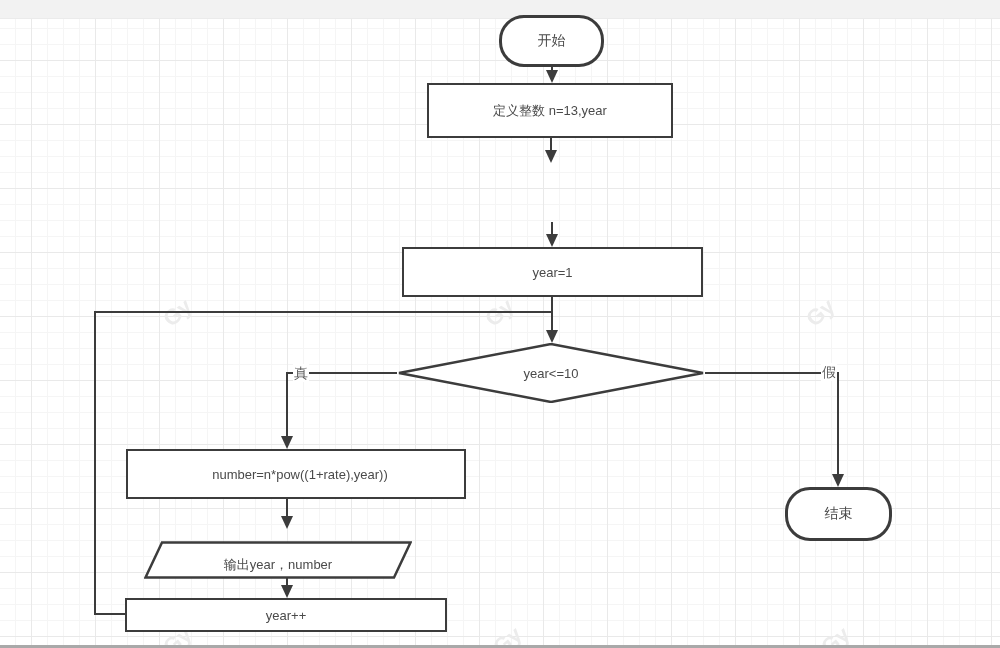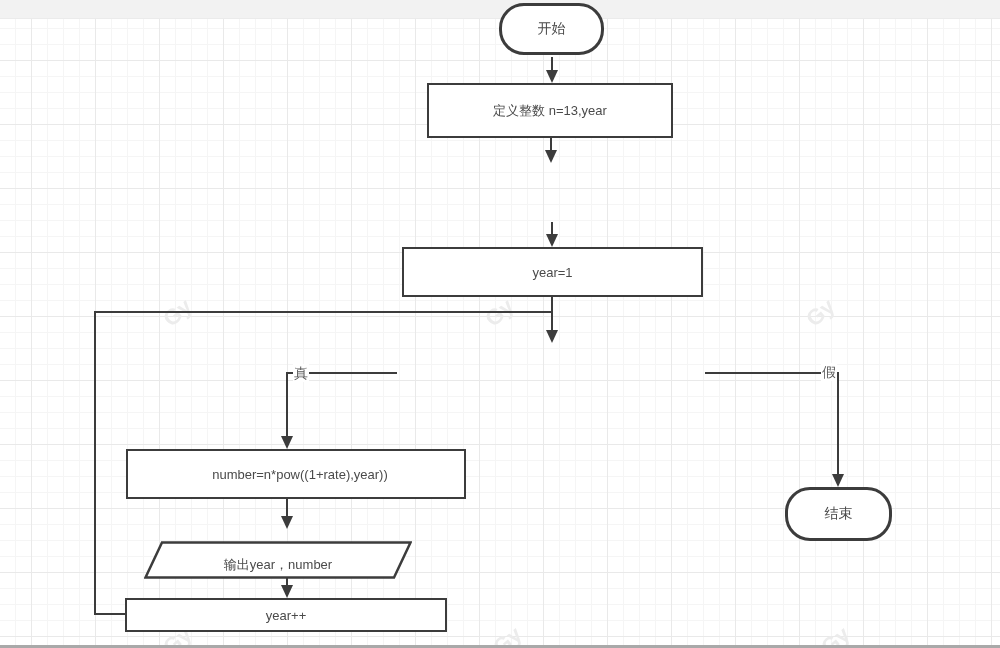--- a/index.html
+++ b/index.html
@@ -101,27 +101,33 @@
     <path class="edge" d="M551,138 L551,161" marker-end="url(#arrow)"></path>
     <path class="edge" d="M552,222 L552,245" marker-end="url(#arrow)"></path>
     <path class="edge" d="M552,297 L552,341" marker-end="url(#arrow)"></path>
     <path class="edge" d="M126,614 L95,614 L95,312 L552,312"></path>
     <path class="edge" d="M397,373 L287,373 L287,447" marker-end="url(#arrow)"></path>
     <path class="edge" d="M287,499 L287,527" marker-end="url(#arrow)"></path>
     <path class="edge" d="M287,565 L287,596" marker-end="url(#arrow)"></path>
     <path class="edge" d="M705,373 L838,373 L838,485" marker-end="url(#arrow)"></path>
   </svg>
 
-  <div class="node terminal" style="left:499px; top:3px; width:105px; height:52px;">开始</div>
+  <div class="node terminal" style="left:499px; top:15px; width:105px; height:52px;">开始</div>
 
   <div class="node process" style="left:427px; top:83px; width:246px; height:55px;">定义整数 n=13,year</div>
 
 
   <div class="node process" style="left:402px; top:247px; width:301px; height:50px;text-align:right;">year=1</div>
 
+  <div class="node shape-node" style="left:397px; top:343px; width:308px; height:60px;">
+    <svg width="308" height="60" viewBox="0 0 308 60">
+      <polygon points="154,1 306,30 154,59 2,30" fill="#ffffff" stroke="#3c3c3c" stroke-width="2.5"></polygon>
+    </svg>
+    <span class="shape-label">year&lt;=10</span>
+  </div>
 
   <div class="node process" style="left:126px; top:449px; width:340px; height:50px;padding-left:8px;">number=n*pow((1+rate),year))</div>
 
   <div class="node shape-node" style="left:144px; top:528px; width:268px; height:48px;margin-top:13px;">
     <svg width="268" height="38" viewBox="0 0 268 38">
       <polygon points="18,1.5 266.5,1.5 250,36.5 1.5,36.5" fill="#ffffff" stroke="#3c3c3c" stroke-width="2.5"></polygon>
     </svg>
     <span class="shape-label">输出year，number</span>
   </div>
 

